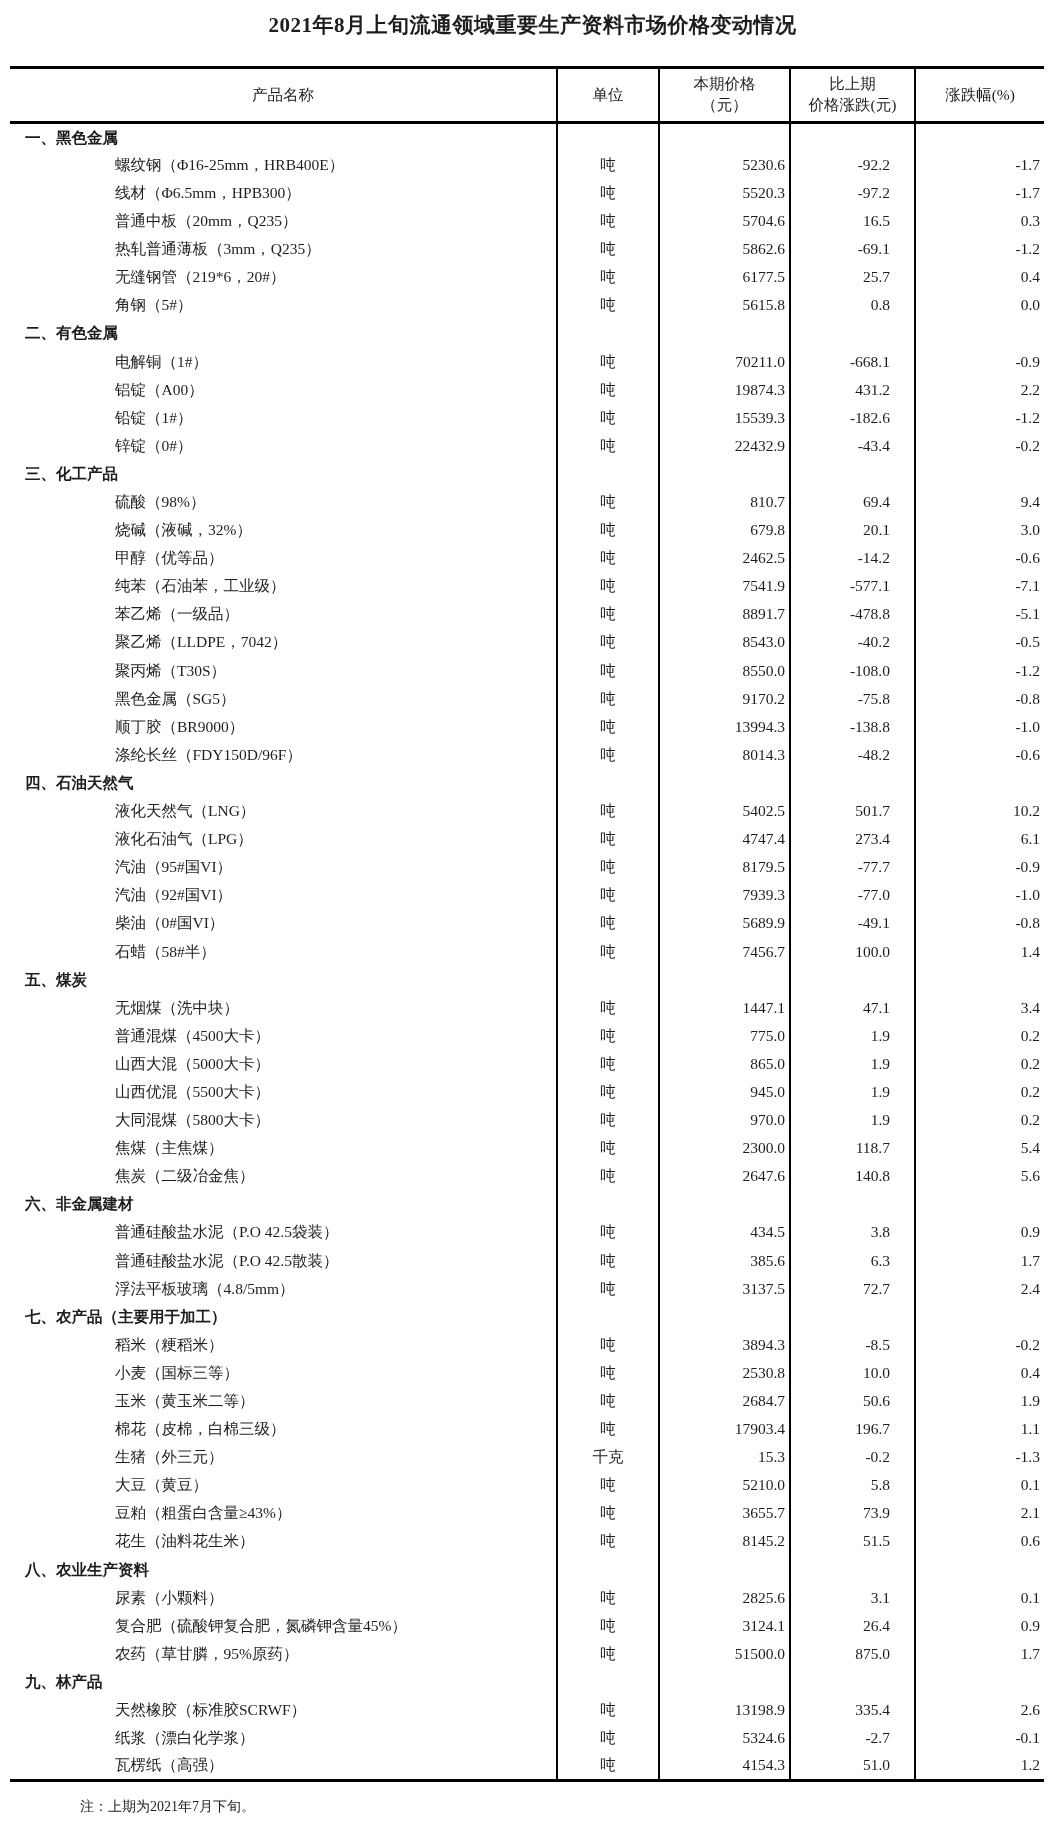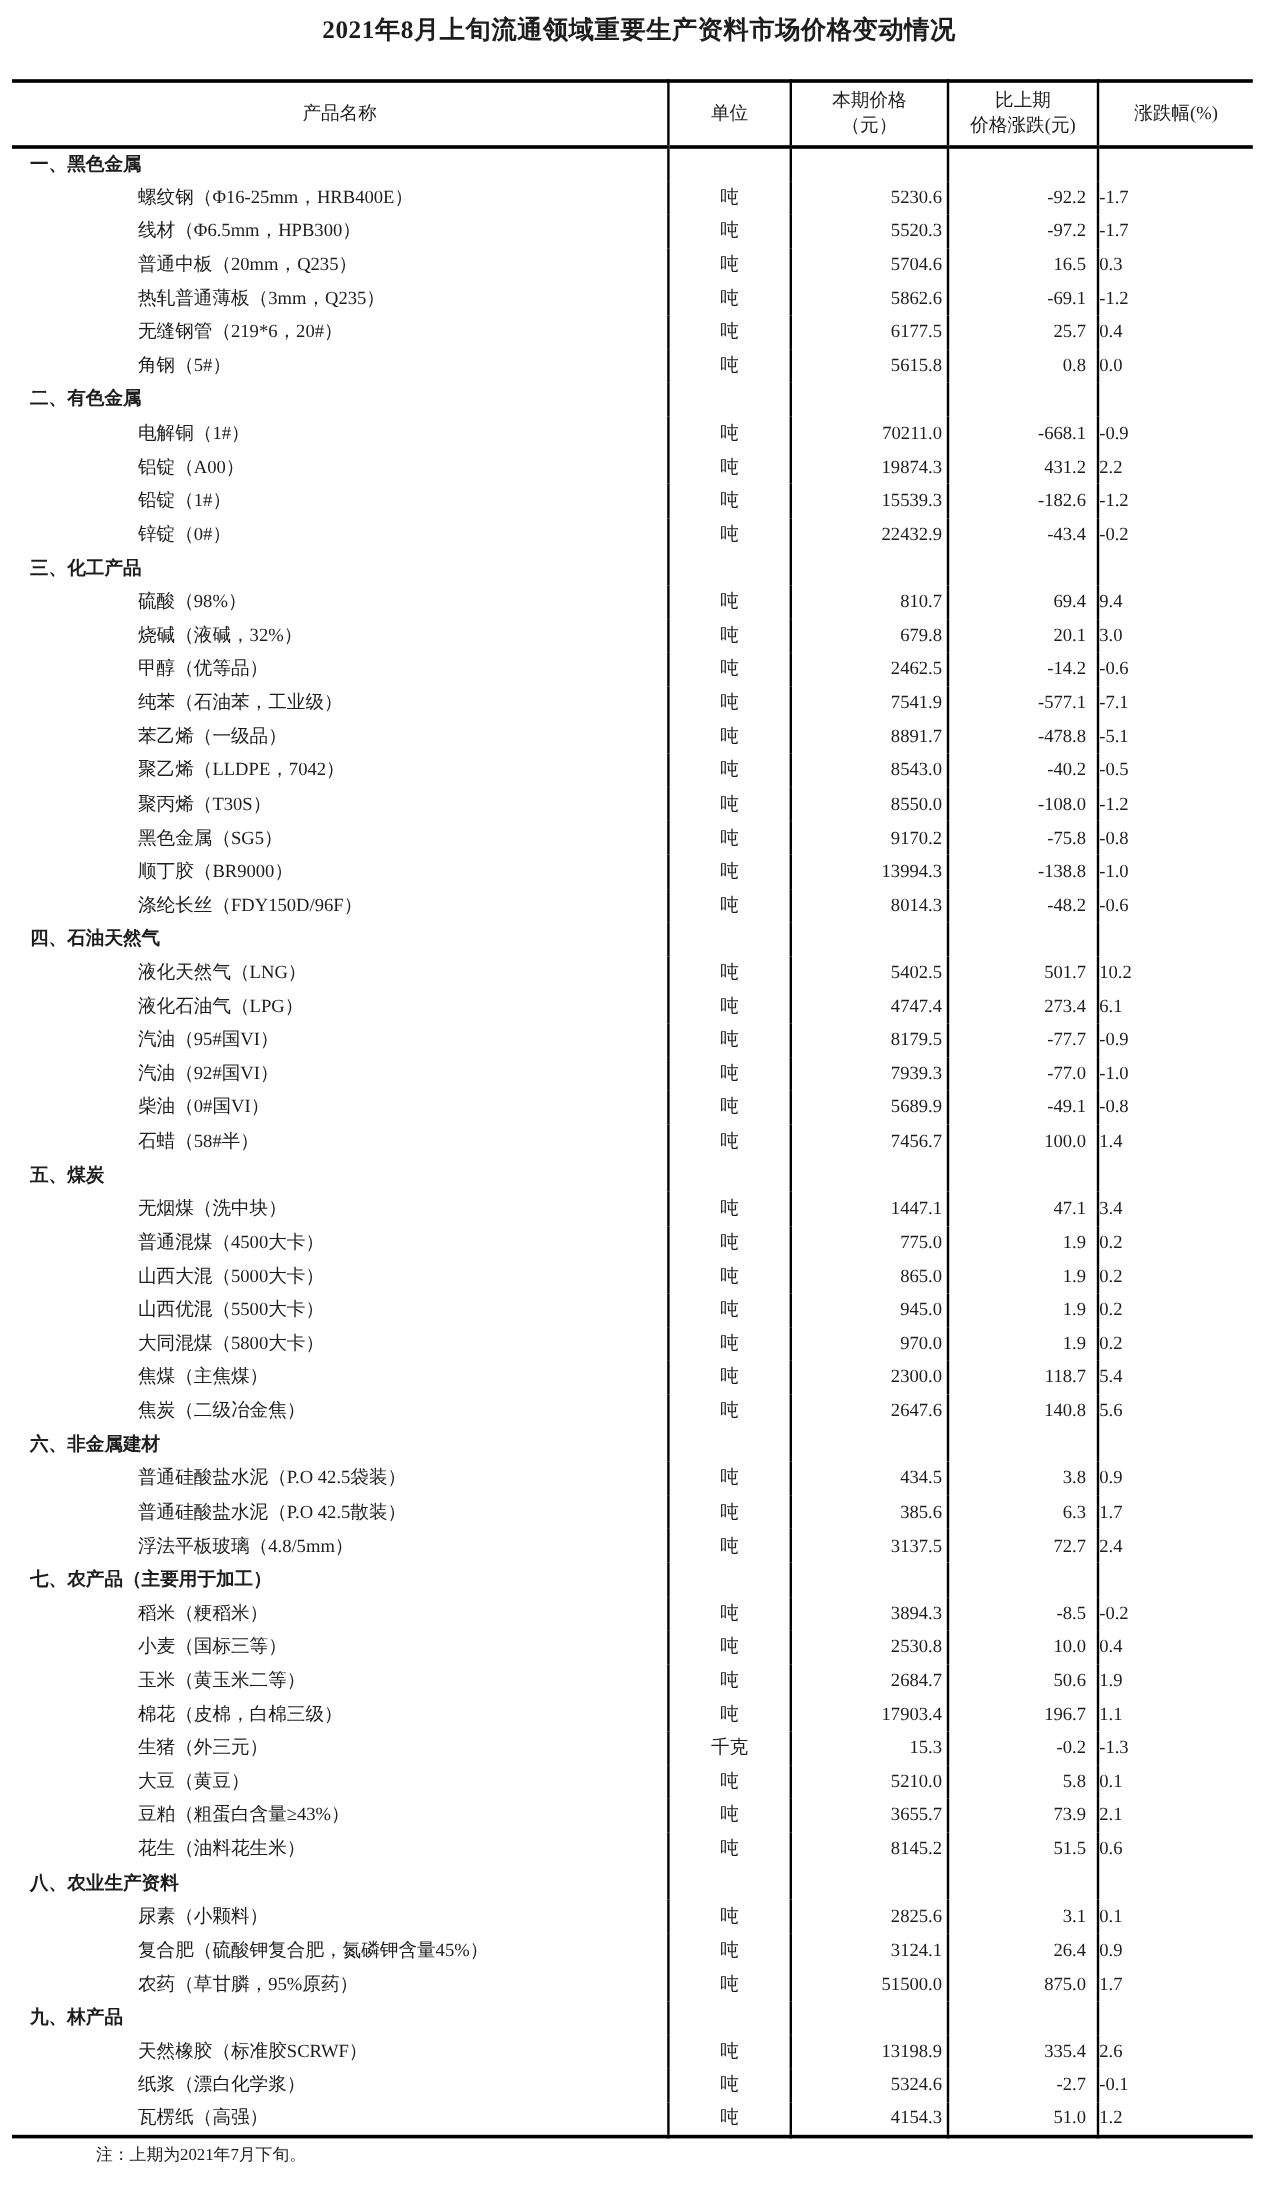--- a/index.html
+++ b/index.html
@@ -43,24 +43,24 @@
     font-size:15.5px;
     vertical-align:middle;
     padding:0;
     line-height:1;
   }
   .bdr{border-right:2px solid #000;}
   td.name{padding-left:105px;text-align:left;}
   tr.section-row td.name{padding-left:15px;font-weight:bold;}
   td.unit{text-align:center;}
   td.price{text-align:right;padding-right:4px;}
-  td.change{text-align:right;padding-right:9px;}
-  td.pct{text-align:left;padding-right:4px;}
+  td.change{text-align:right;padding-right:24px;}
+  td.pct{text-align:right;padding-right:4px;}
   .footnote{
-    margin:5px 0 0 80px;
+    margin:16px 0 0 80px;
     font-size:14px;
   }
 </style>
 </head>
 <body>
 
 <div class="page">
 
   <h1 class="page-title">2021年8月上旬流通领域重要生产资料市场价格变动情况</h1>
 

